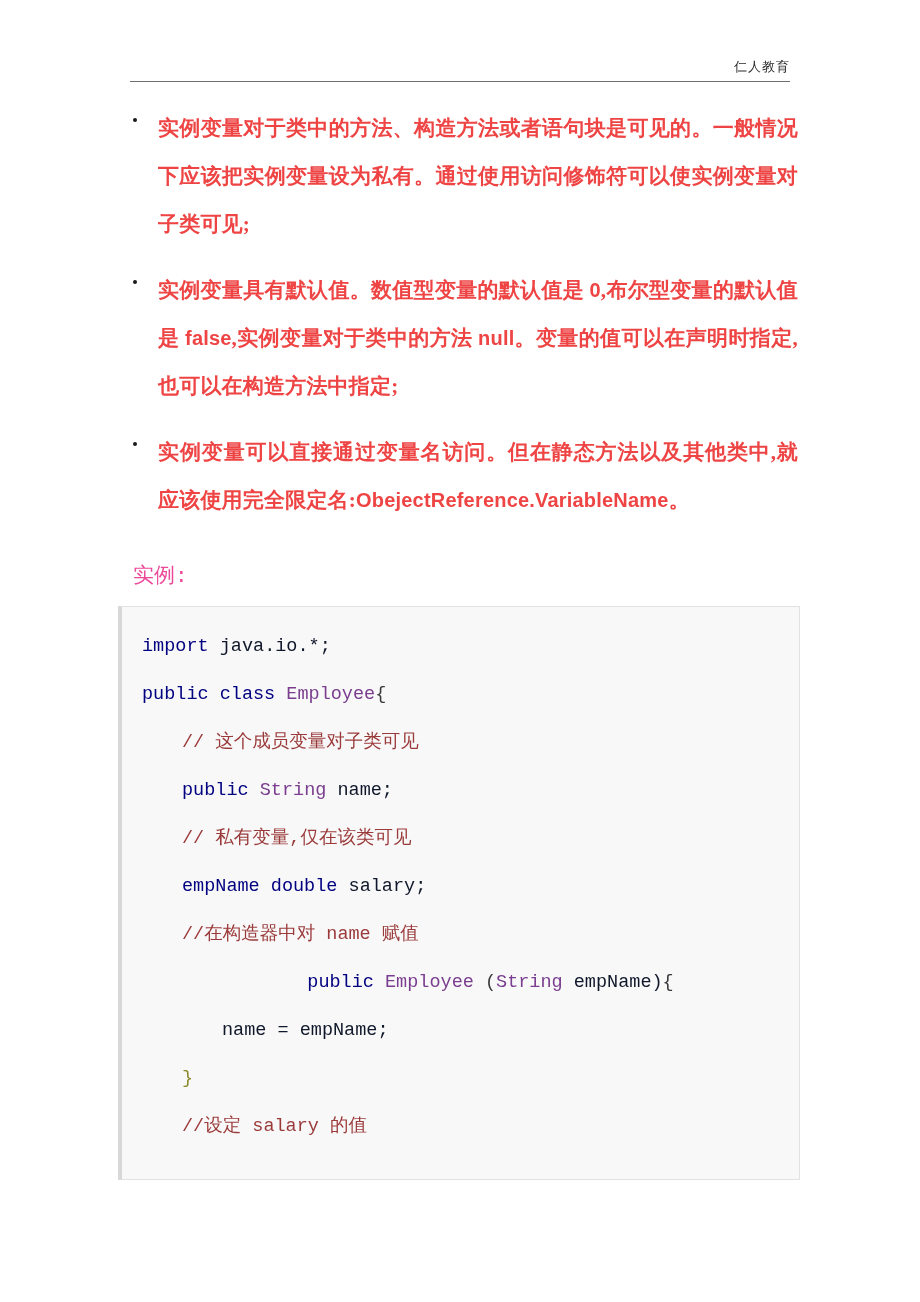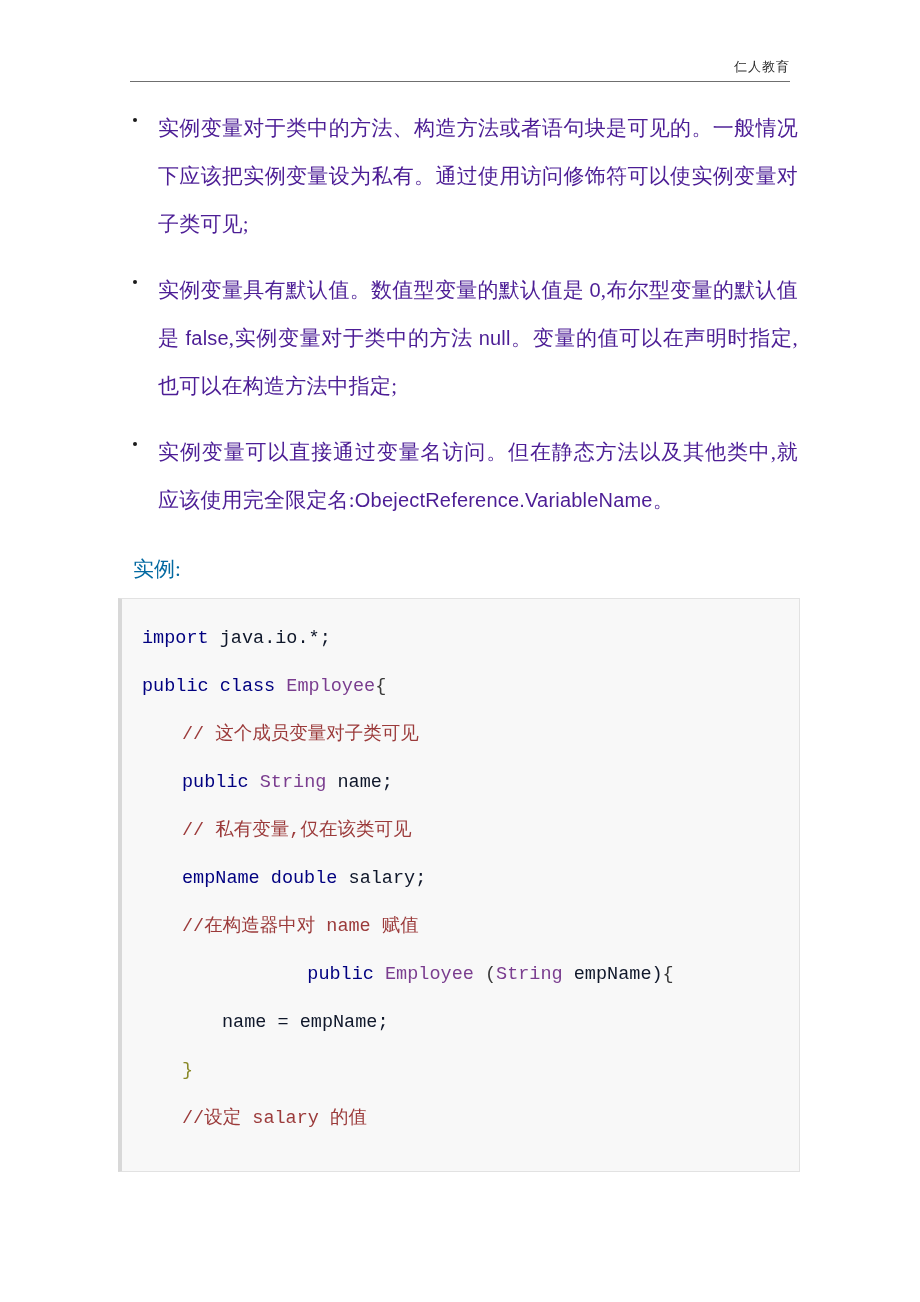--- a/index.html
+++ b/index.html
@@ -71,38 +71,39 @@
     width: 4px;
     height: 4px;
     background: #1a1a1a;
     border-radius: 50%;
   }
   .bullet-text {
     margin-left: 158px;
     margin-right: 122px;
     font-size: 21px;
     line-height: 48px;
-    color: #4c1d95;
+    color: #ef4444;
     text-align: justify;
     letter-spacing: 0.2px;
     font-family: "Liberation Serif", "DejaVu Serif", serif;
+    font-weight: bold;
   }
   .latin {
     font-family: "Liberation Sans", "DejaVu Sans", sans-serif;
     font-size: 20px;
   }
 
   .example-label {
     margin-left: 133px;
-    margin-top: 28px;
+    margin-top: 36px;
     margin-bottom: 12px;
     font-size: 21px;
     line-height: 34px;
-    color: #0369a1;
-    font-family: Liberation Serif, serif;
+    color: #ec4899;
+    font-family: Liberation Mono, monospace;
   }
 
   
   .code-block {
     margin-left: 118px;
     margin-right: 120px;
     background: #f8f8f8;
     border: 1px solid #e2e2e2;
     border-left: 4px solid #d8d8d8;
     padding: 16px 0 28px 0;

